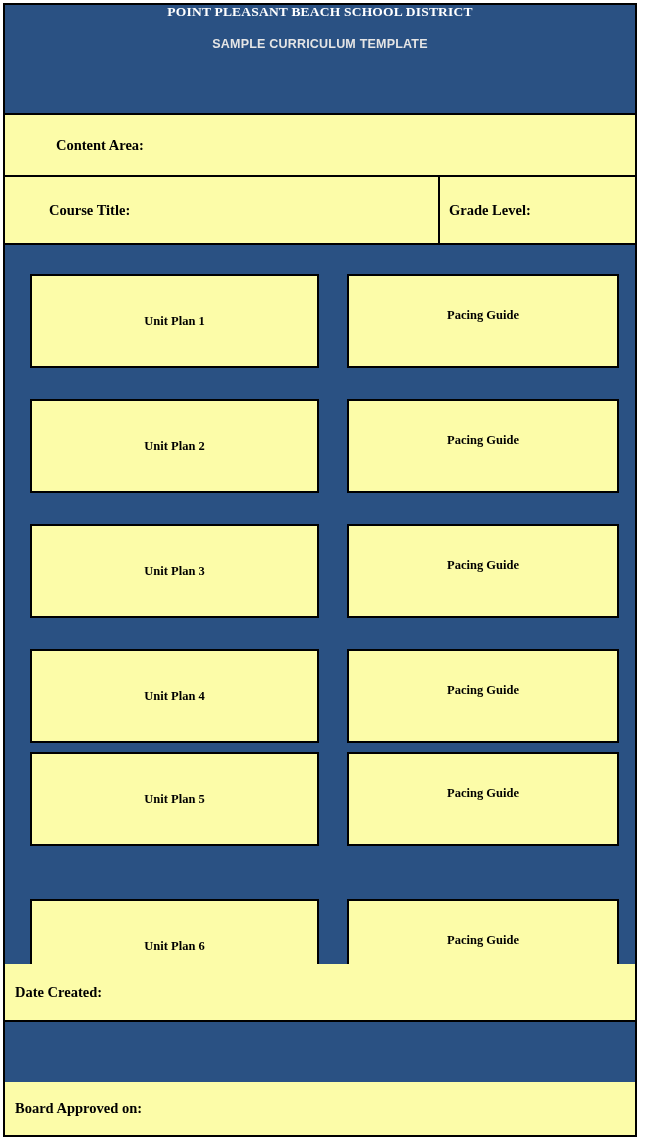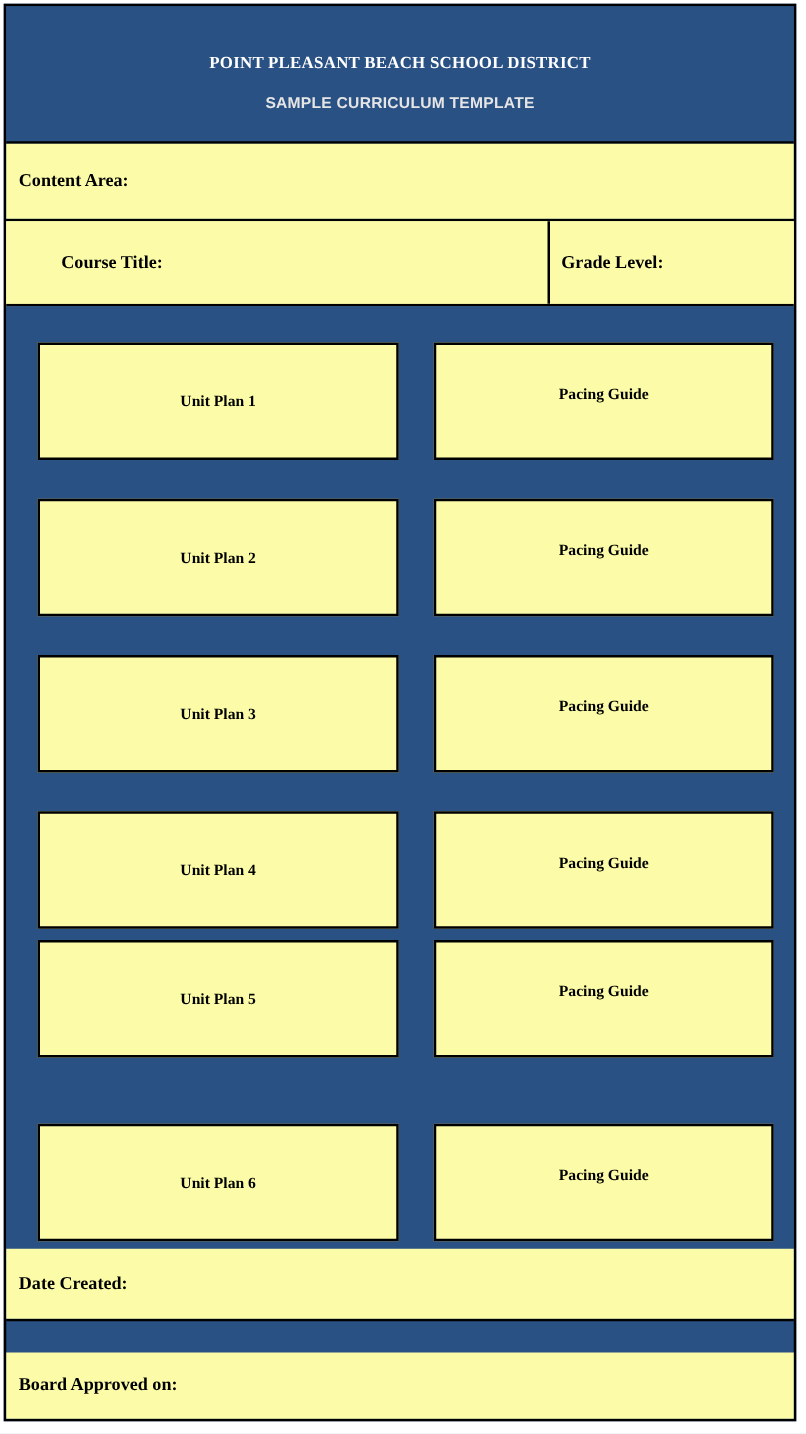--- a/index.html
+++ b/index.html
@@ -32,21 +32,20 @@
     top: 0;
     right: 0;
     height: 110px;
     background: #2a5183;
     border-bottom: 2px solid #000000;
     box-sizing: border-box;
     display: flex;
     flex-direction: column;
     align-items: center;
     justify-content: flex-start;
-    padding-top: 38px;
   }
   .district-title {
     color: #ffffff;
     font-family: "Liberation Serif", "DejaVu Serif", serif;
     font-weight: bold;
     font-size: 13.5px;
     letter-spacing: 0.2px;
     text-align: center;
     line-height: 1;
     margin: 0;
@@ -83,21 +82,21 @@
   .form-cell .label {
     font-family: "Liberation Serif", "DejaVu Serif", serif;
     font-weight: bold;
     font-size: 14.5px;
     color: #000000;
     line-height: 1;
   }
   #row-content-area { top: 110px; height: 62px; }
   #row-course-title { top: 172px; height: 68px; }
 
-  #cell-content-area { width: 100%; }
+  #cell-content-area { width: 100%; margin-left: 41px; }
   #cell-course-title {
     width: 435px;
     border-right: 2px solid #000000;
     padding-left: 44px;
   }
   #cell-grade-level { flex: 1 1 auto; padding-left: 9px; }
 
   
   .body-band {
     position: absolute;
@@ -143,21 +142,21 @@
     left: 342px;
     width: 272px;   
   }
   .pacing-box .box-label {
     position: relative;
     top: -6px;
   }
 
   
   #row-date-created {
-    top: 994px;
+    top: 959px;
     height: 58px;
     justify-content: flex-end;
   }
   #row-board-approved {
     top: 1077px;
     height: 53px;
     border-bottom: none;
   }
   #cell-date-created,
   #cell-board-approved { width: 100%; }

